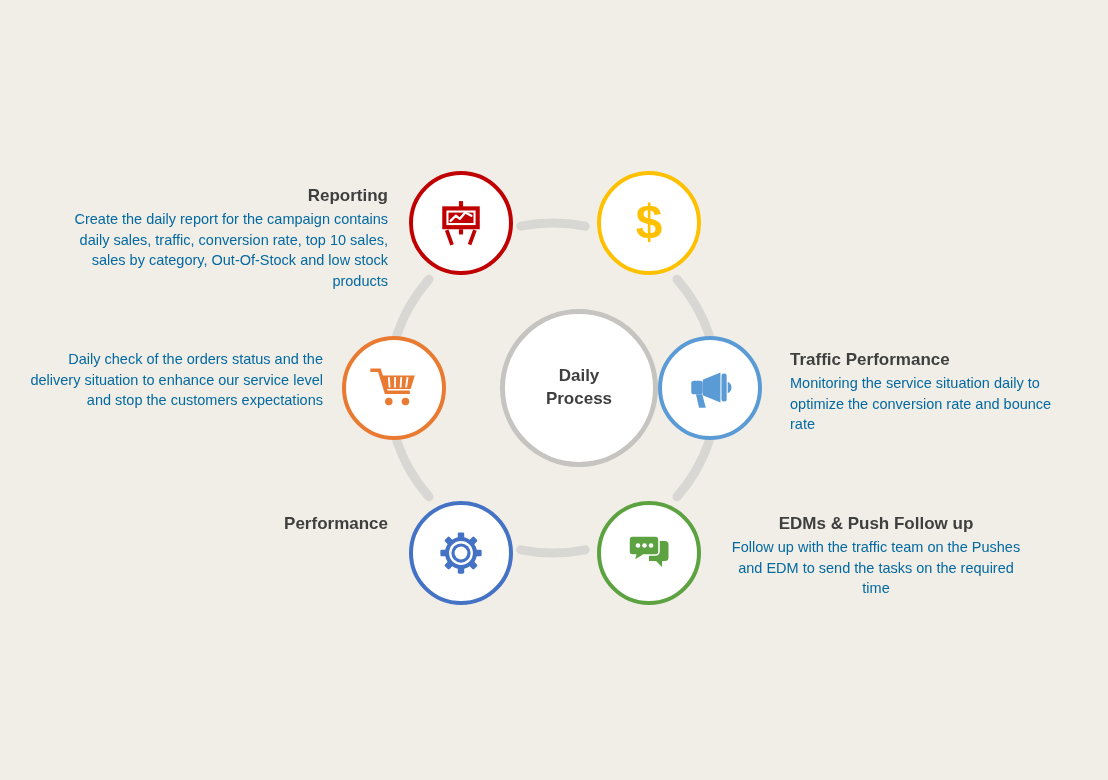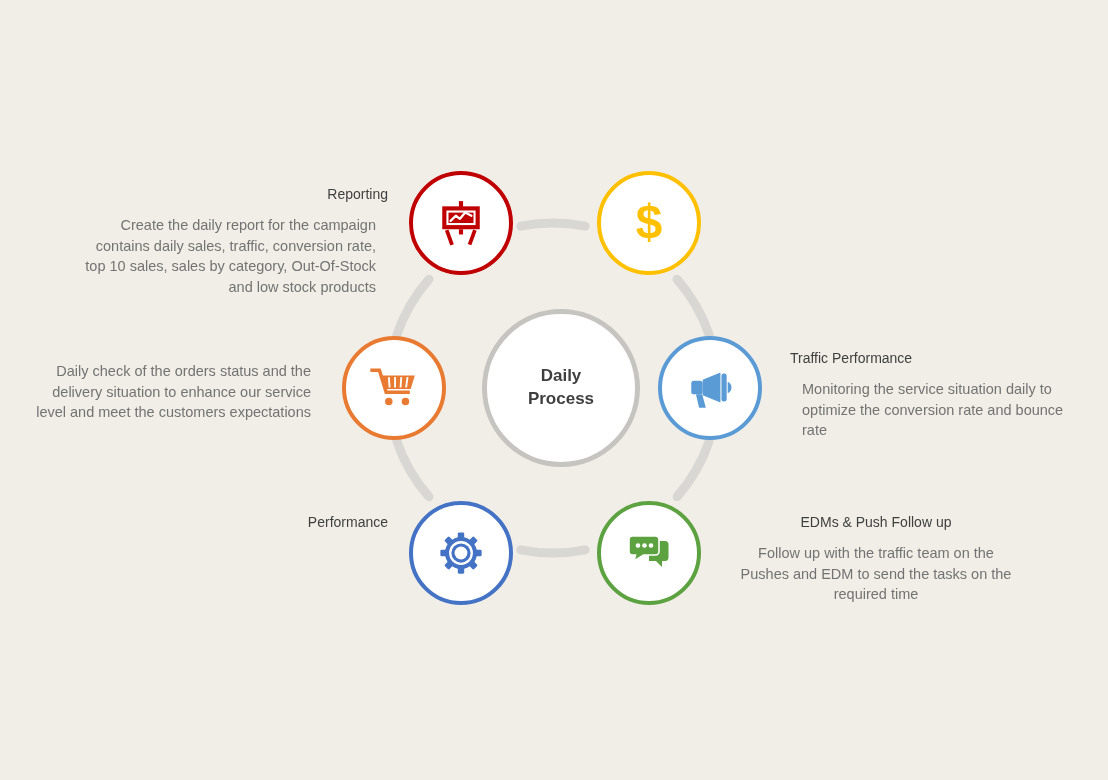--- a/index.html
+++ b/index.html
@@ -25,21 +25,21 @@
     position: absolute;
     left: 0;
     top: 0;
     width: 1108px;
     height: 780px;
   }
 
   
   .hub {
     position: absolute;
-    left: 482px;
+    left: 500px;
     top: 309px;
     width: 158px;
     height: 158px;
     border-radius: 50%;
     background: #ffffff;
     border: 5px solid #c6c4c0;
     box-sizing: border-box;
     display: flex;
     align-items: center;
     justify-content: center;
@@ -77,30 +77,30 @@
   #node-3 { left: 658px; top: 336px; }   
   #node-4 { left: 409px; top: 501px; }   
   #node-5 { left: 597px; top: 501px; }   
 
   
   .txt {
     position: absolute;
     z-index: 2;
   }
   .txt-title {
-    font-size: 14px;
-    font-weight: normal;
+    font-size: 17px;
+    font-weight: bold;
     color: #3f3f3f;
     margin: 0 0 2px 0;
     line-height: 1.3;
   }
   .txt-body {
     font-size: 14.5px;
-    color: #737373;
-    margin: 12px;
+    color: #0369a1;
+    margin: 0;
     line-height: 1.42;
   }
   .txt.right { text-align: right; }
   .txt.left  { text-align: left;  }
 
   #txt-0 { left: 60px;  top: 185px; width: 328px; }
   #txt-1 { left: 726px; top: 185px; width: 320px; }
   #txt-2 { left: 20px;  top: 349px; width: 303px; }
   #txt-3 { left: 790px; top: 349px; width: 290px; }
   #txt-4 { left: 100px; top: 513px; width: 288px; }
@@ -215,21 +215,21 @@
     </span>
   </div>
 
   <div class="txt right" id="txt-0">
     <p class="txt-title">Reporting</p>
     <p class="txt-body">Create the daily report for the campaign contains daily sales, traffic, conversion rate, top 10 sales, sales by category, Out-Of-Stock and low stock products</p>
   </div>
 
 
   <div class="txt right" id="txt-2">
-    <p class="txt-body">Daily check of the orders status and the delivery situation to enhance our service level and meet the customers expectations</p>
+    <p class="txt-body">Daily check of the orders status and the delivery situation to enhance our service level and stop the customers expectations</p>
   </div>
 
   <div class="txt left" id="txt-3">
     <p class="txt-title">Traffic Performance</p>
     <p class="txt-body">Monitoring the service situation daily to optimize the conversion rate and bounce rate</p>
   </div>
 
   <div class="txt right" id="txt-4">
     <p class="txt-title">Performance</p>
   </div>

